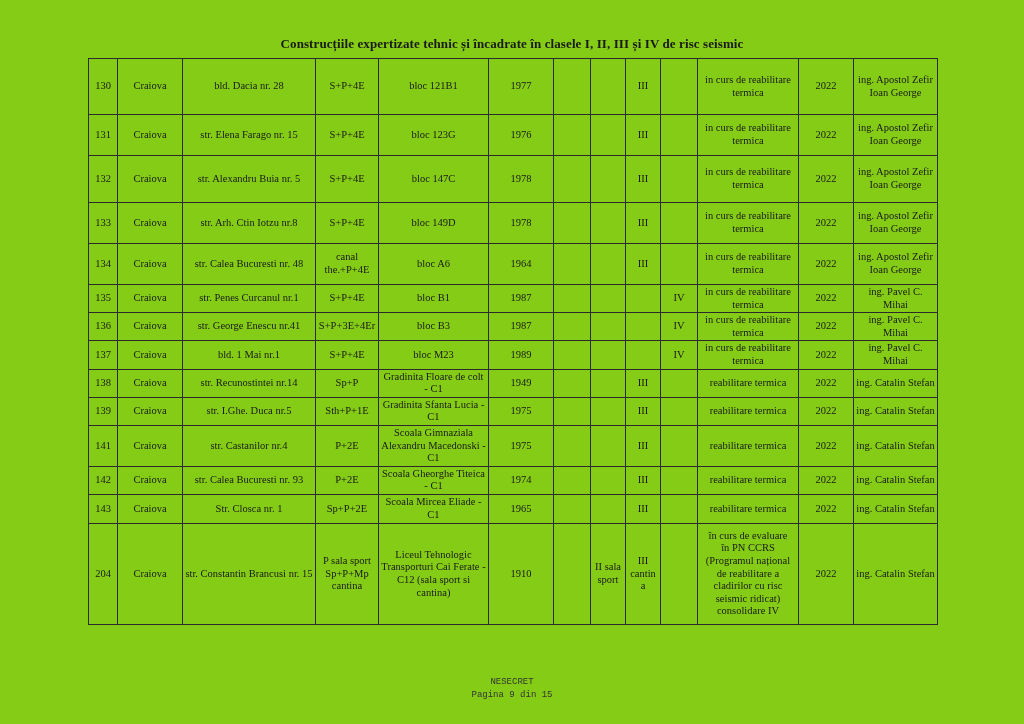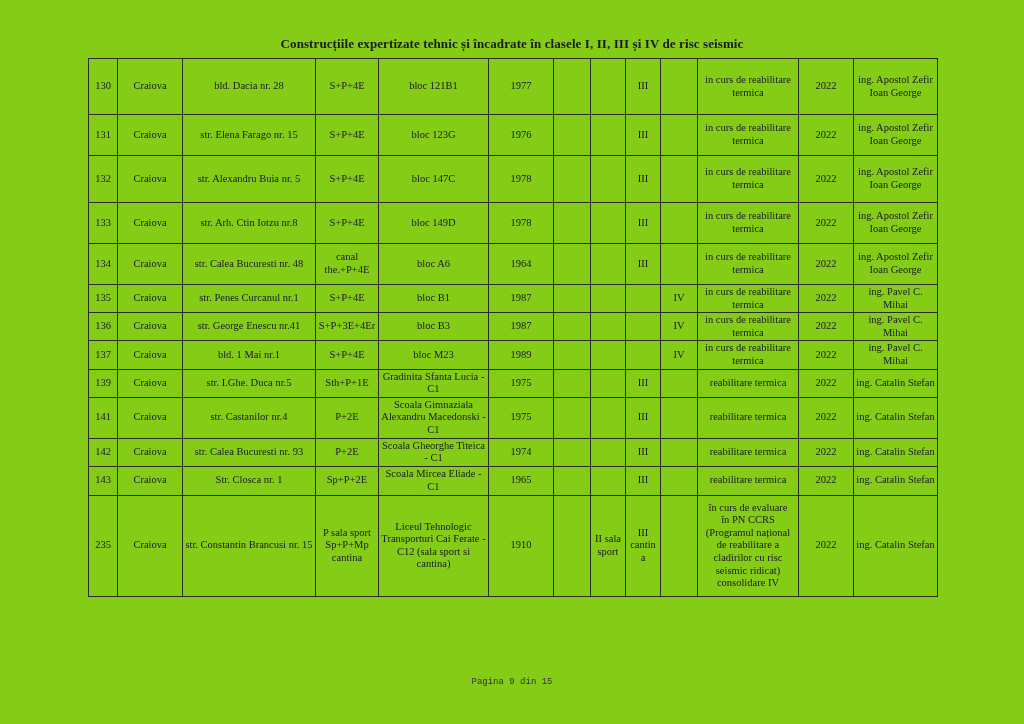--- a/index.html
+++ b/index.html
@@ -191,20 +191,35 @@
           <td>1989</td>
           <td></td>
           <td></td>
           <td></td>
           <td>IV</td>
           <td>in curs de reabilitare termica</td>
           <td>2022</td>
           <td>ing. Pavel C. Mihai</td>
         </tr>
         <tr style="height: 28px;">
+          <td>138</td>
+          <td>Craiova</td>
+          <td>str. Recunostintei nr.14</td>
+          <td>Sp+P</td>
+          <td>Gradinita Floare de colt - C1</td>
+          <td>1949</td>
+          <td></td>
+          <td></td>
+          <td>III</td>
+          <td></td>
+          <td>reabilitare termica</td>
+          <td>2022</td>
+          <td>ing. Catalin Stefan</td>
+        </tr>
+        <tr style="height: 28px;">
           <td>139</td>
           <td>Craiova</td>
           <td>str. I.Ghe. Duca nr.5</td>
           <td>Sth+P+1E</td>
           <td>Gradinita Sfanta Lucia - C1</td>
           <td>1975</td>
           <td></td>
           <td></td>
           <td>III</td>
           <td></td>
@@ -251,21 +266,21 @@
           <td>1965</td>
           <td></td>
           <td></td>
           <td>III</td>
           <td></td>
           <td>reabilitare termica</td>
           <td>2022</td>
           <td>ing. Catalin Stefan</td>
         </tr>
         <tr style="height: 101px;">
-          <td>235</td>
+          <td>204</td>
           <td>Craiova</td>
           <td>str. Constantin Brancusi nr. 15</td>
           <td>P sala sport
 Sp+P+Mp
 cantina</td>
           <td>Liceul Tehnologic Transporturi Cai Ferate - C12 (sala sport si cantina)</td>
           <td>1910</td>
           <td></td>
           <td>II sala sport</td>
           <td>III cantina</td>
@@ -277,16 +292,17 @@
 cladirilor cu risc
 seismic ridicat)
 consolidare IV</td>
           <td>2022</td>
           <td>ing. Catalin Stefan</td>
         </tr>
       </tbody>
   </table>
 
   <div class="footer">
+    <div>NESECRET</div>
     <div>Pagina 9 din 15</div>
   </div>
 
 </div>
 
 </body></html>

